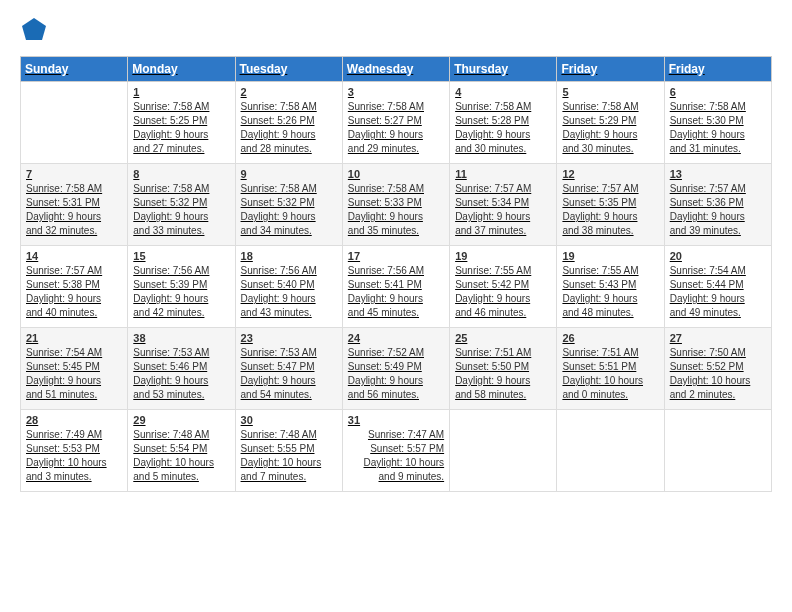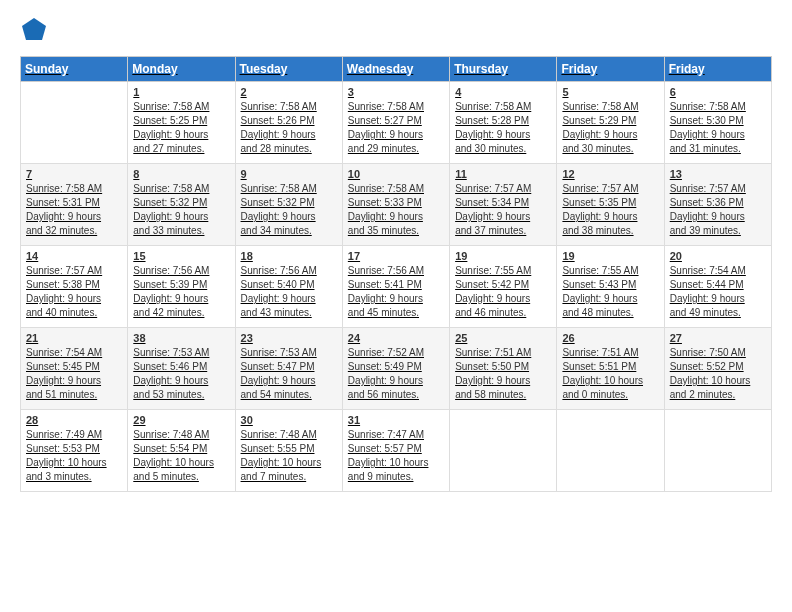--- a/index.html
+++ b/index.html
@@ -340,21 +340,21 @@
           </td>
           <td>
             <span class="day-num">30</span>
             <div class="cell-info" style="white-space: pre-line;">Sunrise: 7:48 AM
 Sunset: 5:55 PM
 Daylight: 10 hours
 and 7 minutes.</div>
           </td>
           <td>
             <span class="day-num">31</span>
-            <div class="cell-info" style="white-space: pre-line;">Sunrise: 7:47 AM
+            <div class="cell-info" style="white-space: pre-line; text-align: right;">Sunrise: 7:47 AM
 Sunset: 5:57 PM
 Daylight: 10 hours
 and 9 minutes.</div>
           </td>
           <td></td>
           <td></td>
           <td></td>
         </tr>
       </tbody>
   </table>

